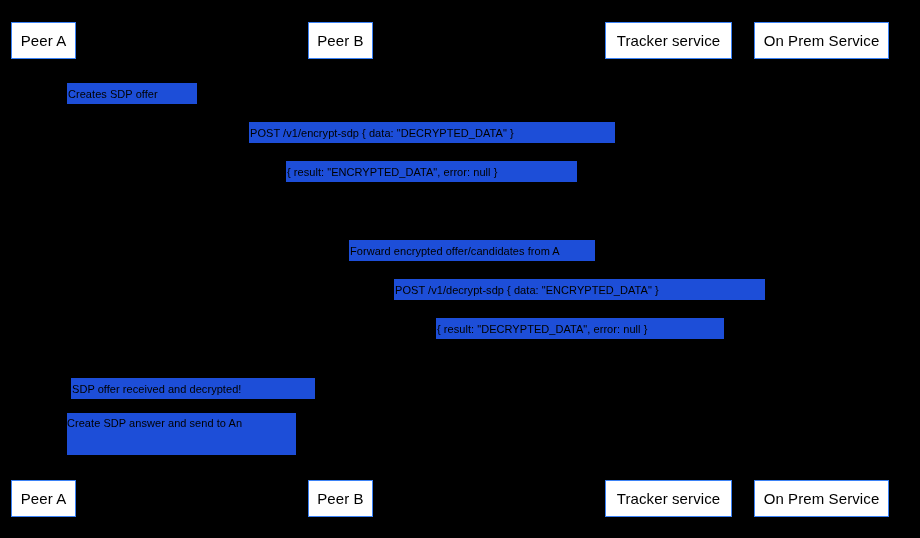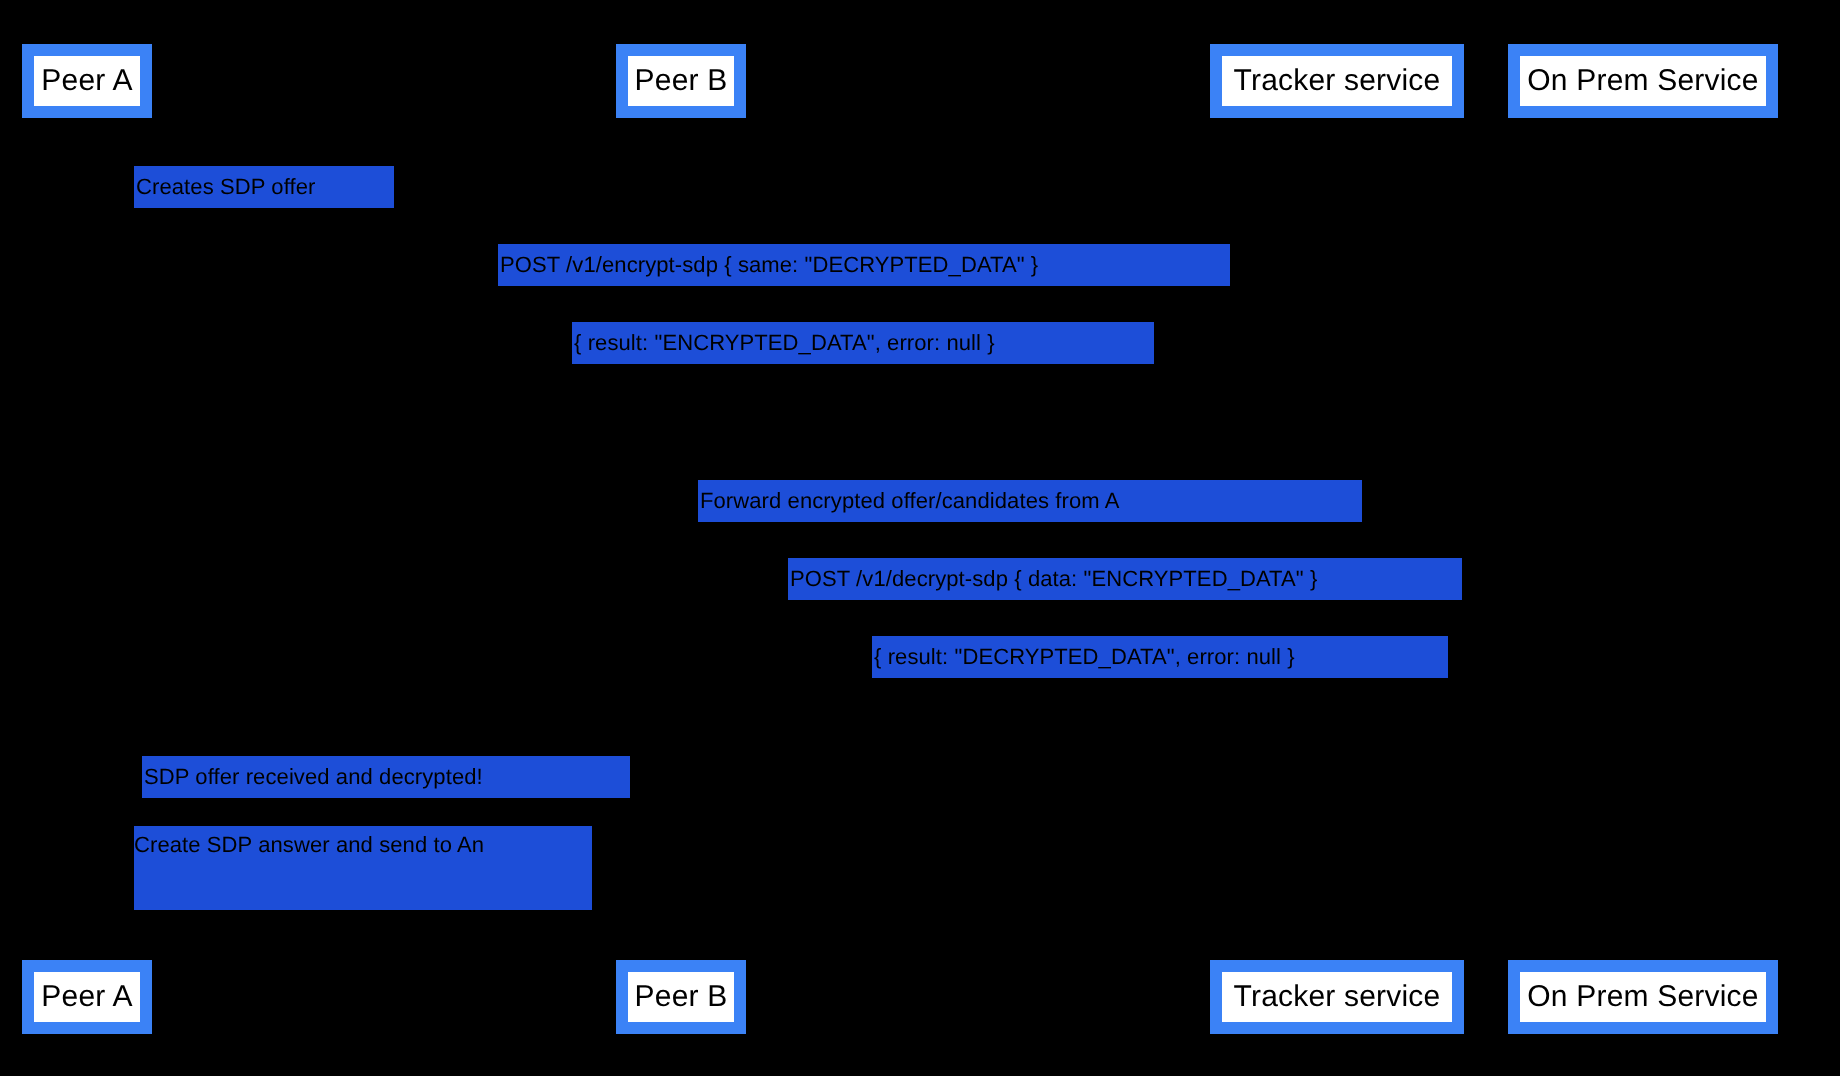--- a/index.html
+++ b/index.html
@@ -18,21 +18,21 @@
     position: relative;
     width: 920px;
     height: 538px;
     background: #000000;
   }
   
   .participant {
     position: absolute;
     background: #ffffff;
     color: #000000;
-    border: 6px solid #3b82f6;
+    border: 1px solid #3b82f6;
     box-sizing: border-box;
     font-size: 15px;
     line-height: 1;
     display: flex;
     align-items: center;
     justify-content: center;
     white-space: nowrap;
     letter-spacing: 0.1px;
   }
   
@@ -92,33 +92,33 @@
   <div class="lifeline" style="left:43px; top:59px; height:421px;"></div>
   <div class="lifeline" style="left:340px; top:59px; height:421px;"></div>
   <div class="lifeline" style="left:668px; top:59px; height:421px;"></div>
   <div class="lifeline" style="left:821px; top:59px; height:421px;"></div>
 
   <div class="msg" style="left:67px; top:83px; width:130px; height:21px;">
     <span>Creates SDP offer</span>
   </div>
 
   <div class="msg" style="left:249px; top:122px; width:366px; height:21px;">
-    <span>POST /v1/encrypt-sdp { same: "DECRYPTED_DATA" }</span>
+    <span>POST /v1/encrypt-sdp { data: "DECRYPTED_DATA" }</span>
   </div>
 
   <div class="msg" style="left:286px; top:161px; width:291px; height:21px;">
     <span>{ result: "ENCRYPTED_DATA", error: null }</span>
   </div>
 
 
-  <div class="msg" style="left:349px; top:240px; width:332px; height:21px;">
+  <div class="msg" style="left:349px; top:240px; width:246px; height:21px;">
     <span>Forward encrypted offer/candidates from A</span>
   </div>
 
-  <div class="msg" style="left:394px; top:279px; width:337px; height:21px;">
+  <div class="msg" style="left:394px; top:279px; width:371px; height:21px;">
     <span>POST /v1/decrypt-sdp { data: "ENCRYPTED_DATA" }</span>
   </div>
 
   <div class="msg" style="left:436px; top:318px; width:288px; height:21px;">
     <span>{ result: "DECRYPTED_DATA", error: null }</span>
   </div>
 
   <div class="msg" style="left:71px; top:366px; width:244px; height:21px;margin-top:12px;">
     <span>SDP offer received and decrypted!</span>
   </div>

